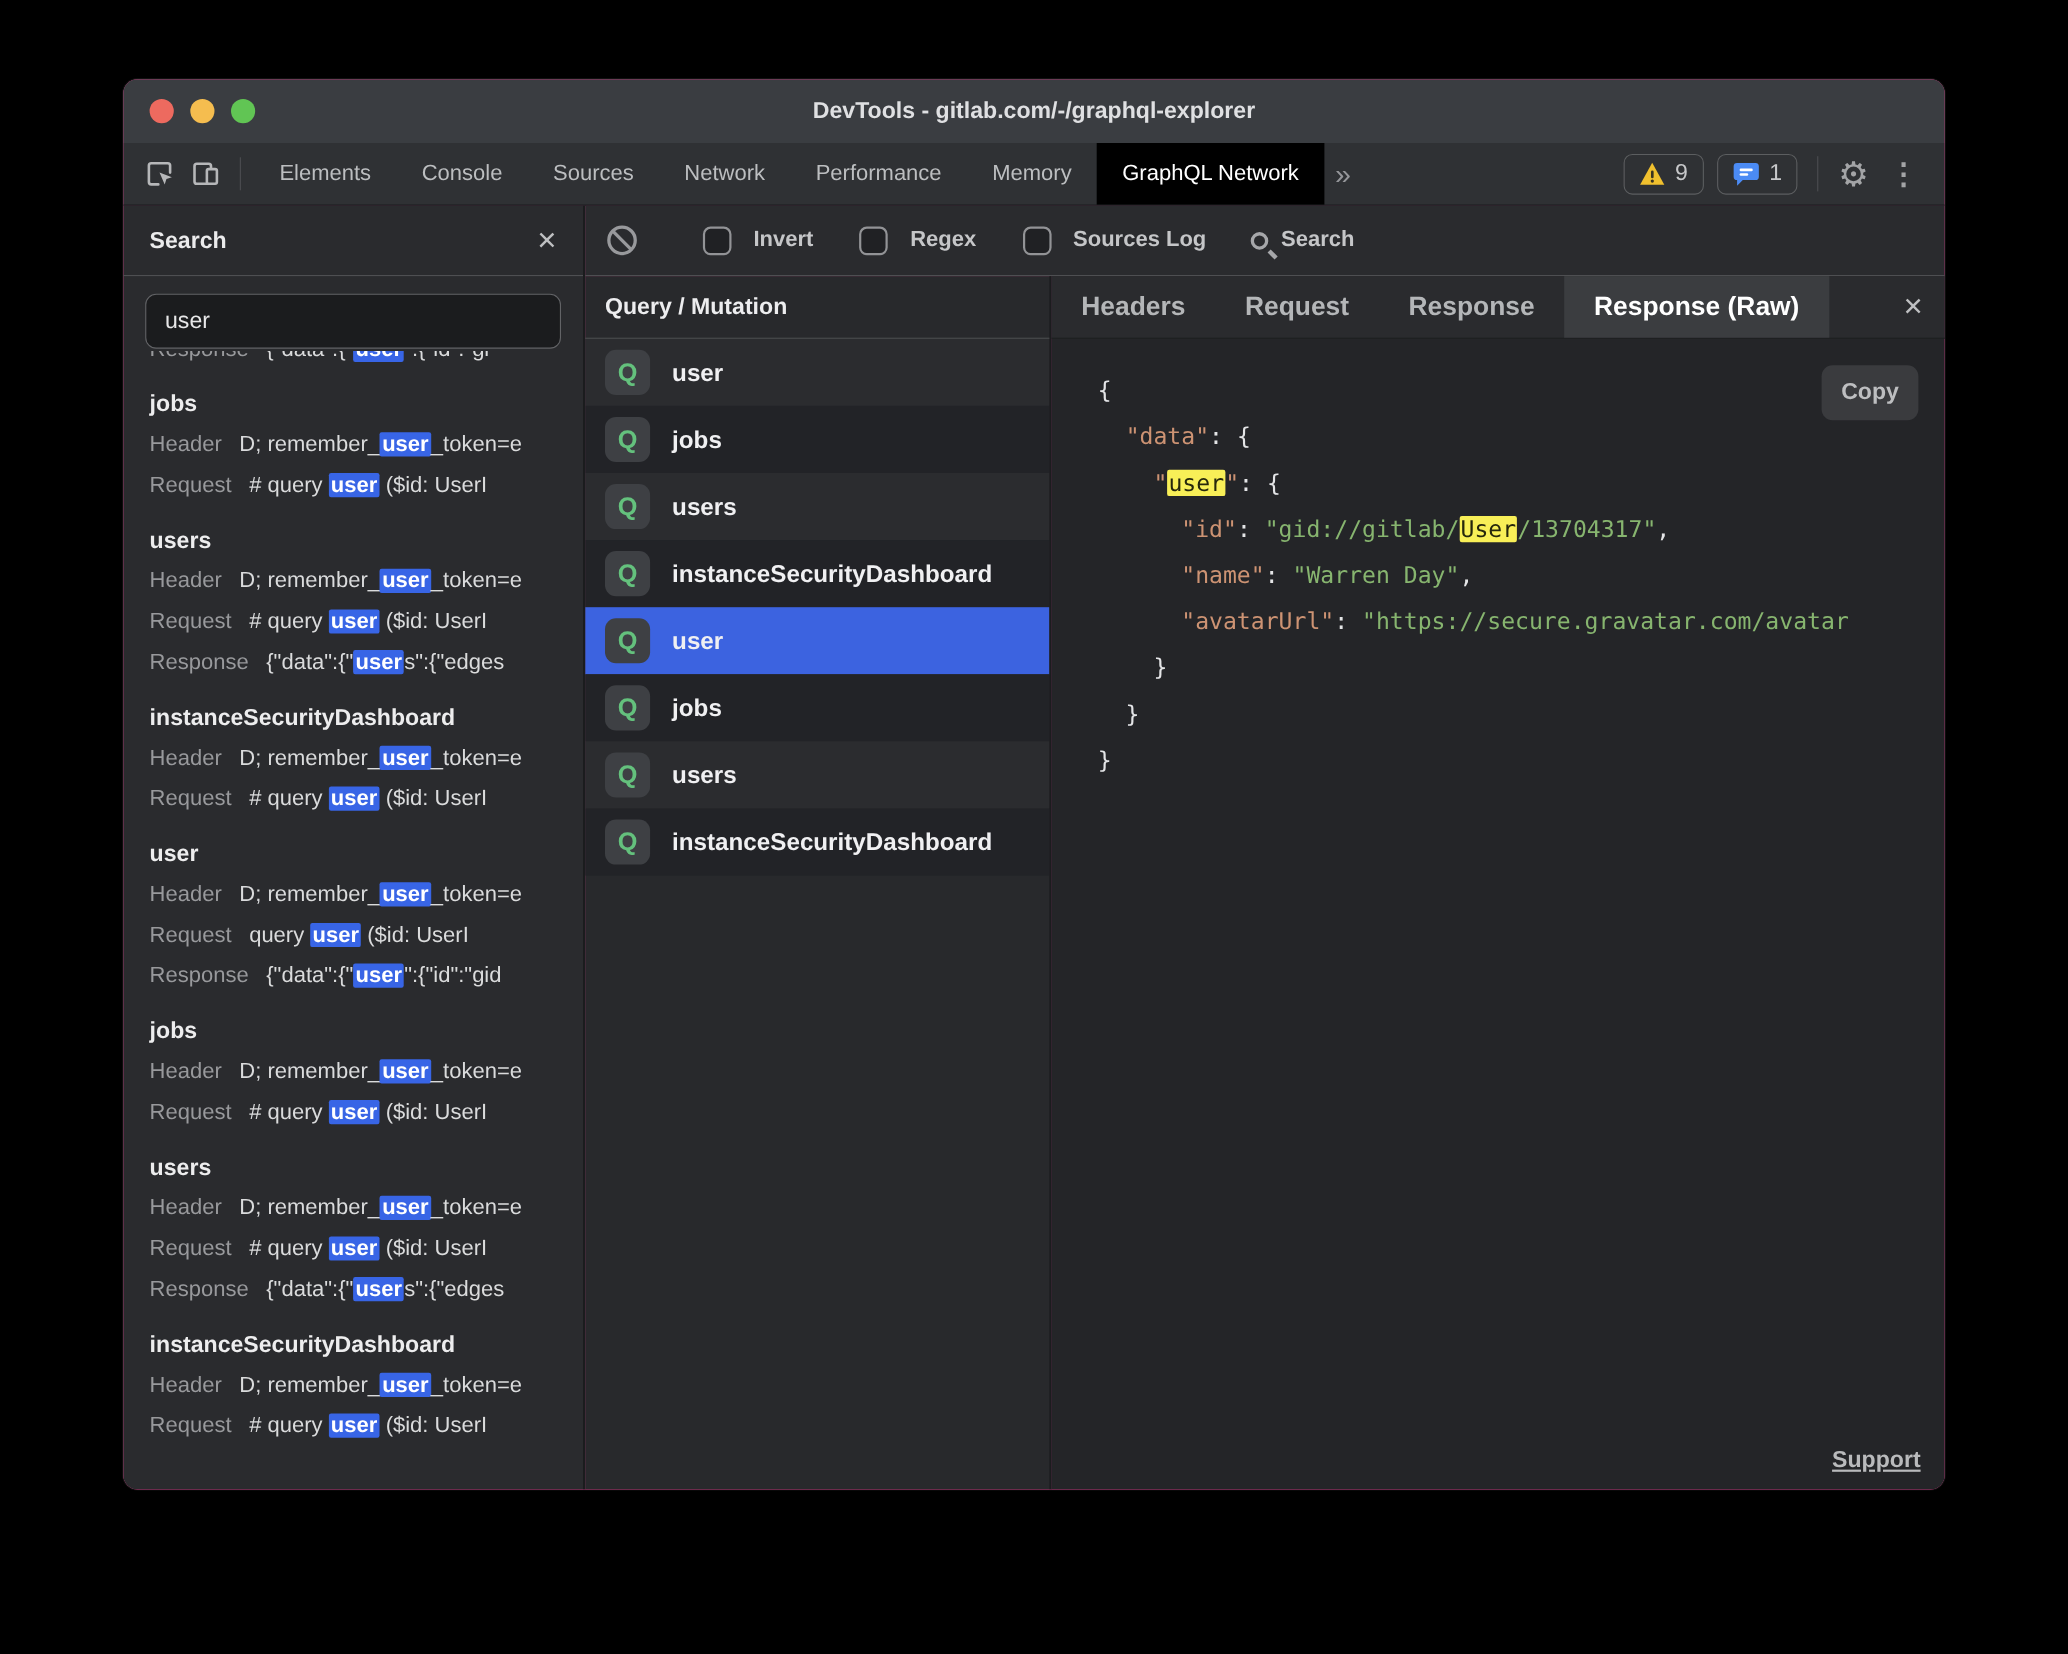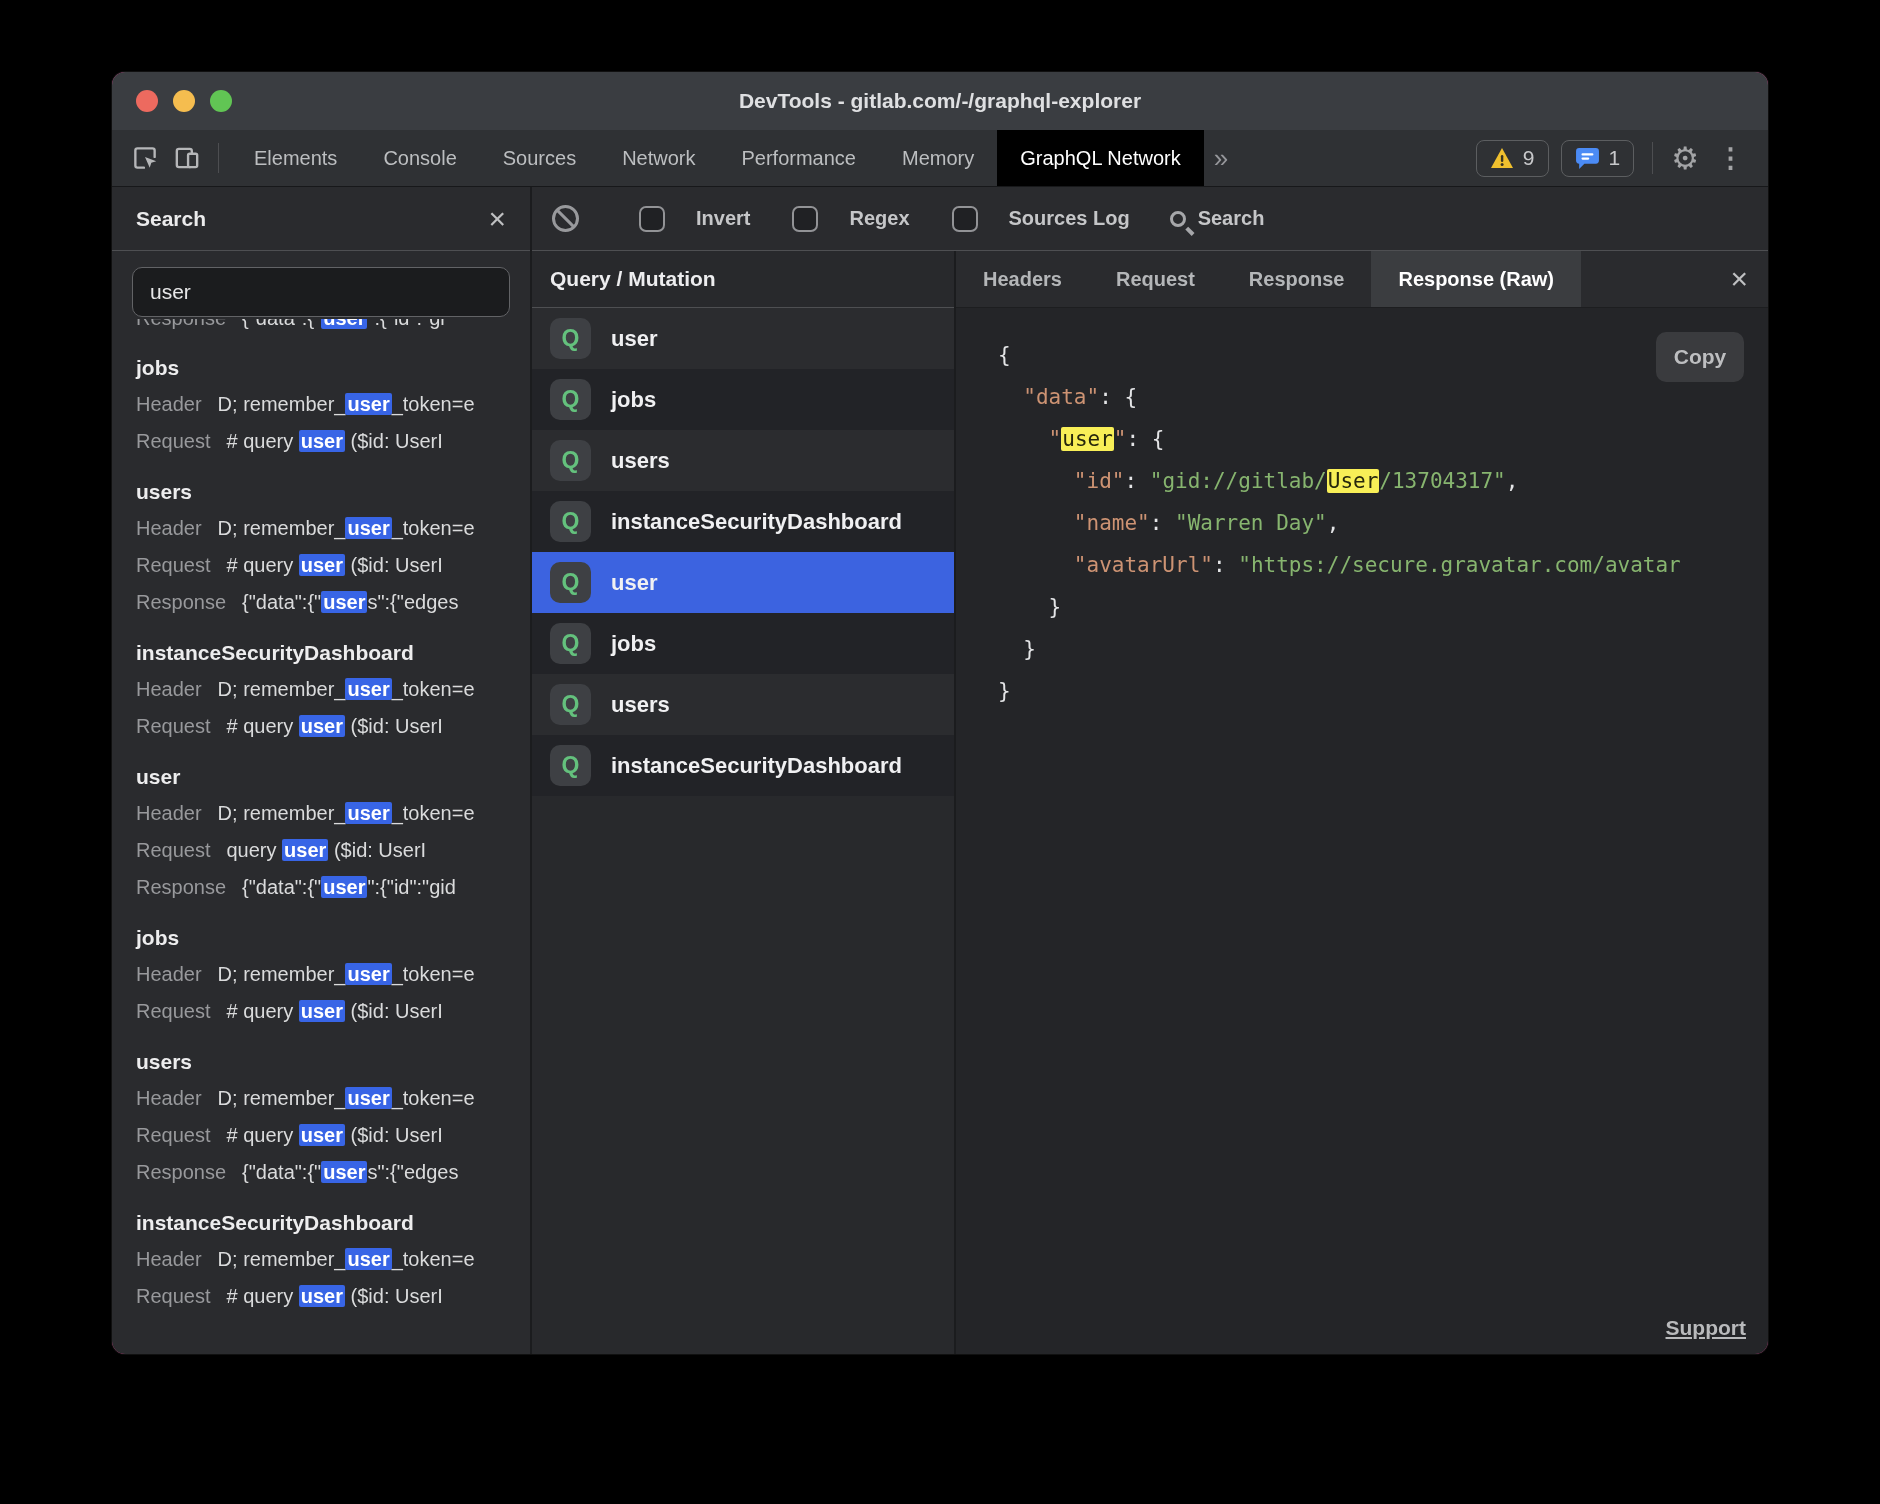--- a/index.html
+++ b/index.html
@@ -52,21 +52,21 @@
   
   .right-area { flex:1; display:flex; flex-direction:column; min-width:0; }
 
   
   .filter-bar { height:64px; flex:none; background:#2a2b2e; display:flex; align-items:center; padding:0 20px; border-bottom:1px solid #4e4f52; }
   .ban { width:27px; height:27px; border:3px solid #98999c; border-radius:50%; position:relative; flex:none; margin-right:18px; }
   .ban::after { content:""; position:absolute; left:-2px; top:9px; width:25px; height:3px; background:#98999c; transform:rotate(45deg); }
   .filter-input { width:398px; height:46px; background:#202124; border:1.5px solid #6e7073; border-radius:9px;
                   color:#e7e7e8; font-size:20px; padding:0 16px; outline:none; font-family:"Liberation Sans", sans-serif; flex:none; }
   .filter-input::placeholder { color:#8a8b8e; }
-  .chk-group { display:flex; align-items:center; margin-left:42px; gap:31px; }
+  .chk-group { display:flex; align-items:center; margin-left:42px; gap:20px; }
   .chkbox { width:26px; height:26px; border:2.5px solid #929396; border-radius:7px; background:#202124; flex:none; }
   .chk-label { color:#c5c6c8; font-size:20px; font-weight:bold; white-space:nowrap; }
   .search-group { display:flex; align-items:center; margin-left:40px; gap:12px; }
   .mag { width:16px; height:16px; border:3px solid #a6a7aa; border-radius:50%; position:relative; flex:none; }
   .mag::after { content:""; position:absolute; width:3.5px; height:9px; background:#a6a7aa; transform:rotate(-45deg); left:15px; top:13px; }
 
   
   .content-row { flex:1; display:flex; min-height:0; }
 
   
@@ -76,21 +76,21 @@
   .qrow { height:61px; display:flex; align-items:center; padding-left:18px; gap:20px; }
   .qrow.odd { background:#2b2c2f; } .qrow.even { background:#222327; }
   .qrow.selected { background:#3c63e0; }
   .qbadge { width:41px; height:41px; border-radius:10px; background:#3e4044; display:flex; align-items:center; justify-content:center;
             color:#64c17d; font-size:23px; font-weight:bold; flex:none; }
   .qlabel { color:#f0f0f2; font-size:22px; font-weight:bold; white-space:nowrap; }
 
   
   .detail-panel { flex:1; background:#242528; display:flex; flex-direction:column; min-width:0; position:relative; }
   .detail-tabs { height:57px; flex:none; background:#2a2b2e; display:flex; align-items:stretch; border-bottom:1px solid #1d1e20; }
-  .dtab { display:flex; align-items:center; padding:0 27px; font-size:20px; font-weight:bold; color:#b4b6b8; white-space:nowrap; }
+  .dtab { display:flex; align-items:center; padding:0 27px; font-size:24px; font-weight:bold; color:#b4b6b8; white-space:nowrap; }
   .dtab.active { background:#3b3d40; color:#fff; }
   .detail-tabs .xicon { margin-left:auto; align-self:center; margin-right:20px; }
   .json-area { flex:1; position:relative; padding:26px 0 0 42px; overflow:hidden; }
   .copy-btn { position:absolute; top:24px; right:24px; width:88px; height:50px; background:#3a3b3e; border-radius:10px;
               display:flex; align-items:center; justify-content:center; color:#bdbec0; font-size:21px; font-weight:bold; }
   .code-line { font-family:"DejaVu Sans Mono", monospace; font-size:21px; line-height:42px; white-space:pre; color:#e4e5e7; }
   .jk { color:#cd9373; } .js { color:#87b56f; } .jp { color:#e4e5e7; }
   .jhl { background:#f8ef57; color:#26270c; border-radius:2px; padding:0 1px; }
   .support { position:absolute; right:22px; bottom:14px; color:#b9babc; font-size:21px; font-weight:bold;text-decoration:underline; }
 </style>

